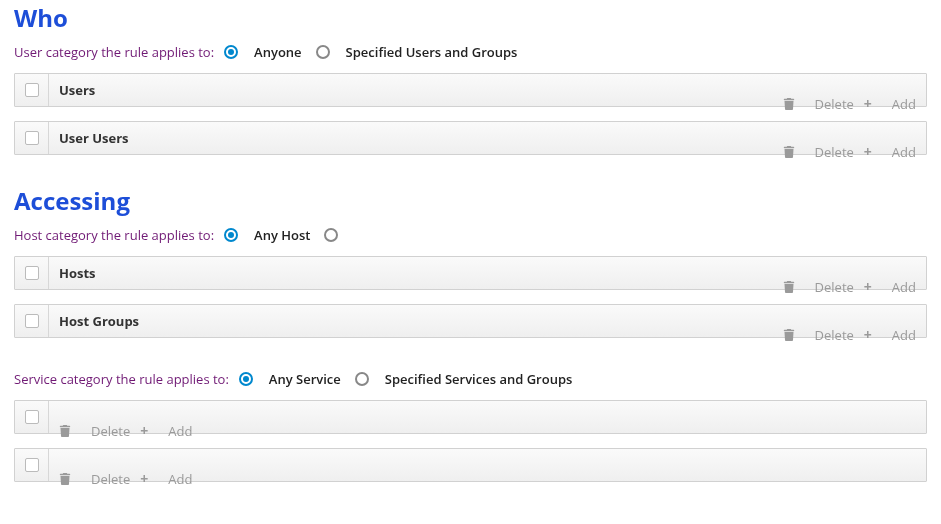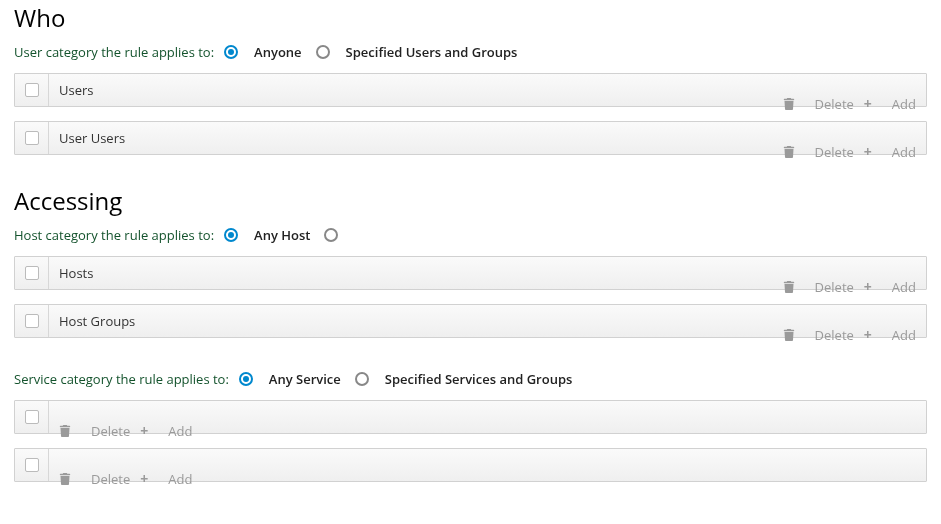--- a/index.html
+++ b/index.html
@@ -8,32 +8,32 @@
     font-family: "Open Sans", "Helvetica Neue", Helvetica, Arial, sans-serif;
     font-size: 13px;
     color: #333;
     background: #fff;
   }
   .page { width: 941px; padding: 4px 14px 10px 14px; }
   .section { margin-bottom: 32px; }
   .section:last-child { margin-bottom: 10px; }
   .section-heading {
     font-size: 24px;
-    font-weight: 400;
-    color: #000000;
+    font-weight: 700;
+    color: #1d4ed8;
     margin: 0 0 10px 0;
     line-height: 1.2;
   }
   .category-row {
     display: flex;
     align-items: center;
     gap: 6px;
     margin-bottom: 12px;
   }
-  .category-label { color: #14532d; margin-right: 4px; }
+  .category-label { color: #701a75; margin-right: 4px; }
   .radio-wrap {
     display: inline-flex;
     align-items: center;
     gap: 16px;
     cursor: pointer;
     margin-right: 8px;
   }
   .radio-outer {
     width: 14px; height: 14px;
     border: 2px solid #888;
@@ -72,21 +72,21 @@
   .checkbox-box {
     width: 14px; height: 14px;
     border: 1px solid #bbb;
     background: #fff;
     border-radius: 2px;
     cursor: pointer;
   }
   .bar-title {
     flex: 1;
     padding: 0 10px;
-    font-weight: 400;
+    font-weight: 700;
     color: #333;
   }
   .bar-actions {
     display: flex;
     align-items: center;
     gap: 10px;
     padding: 0 10px;
   }
   .action-btn {
     display: inline-flex;

